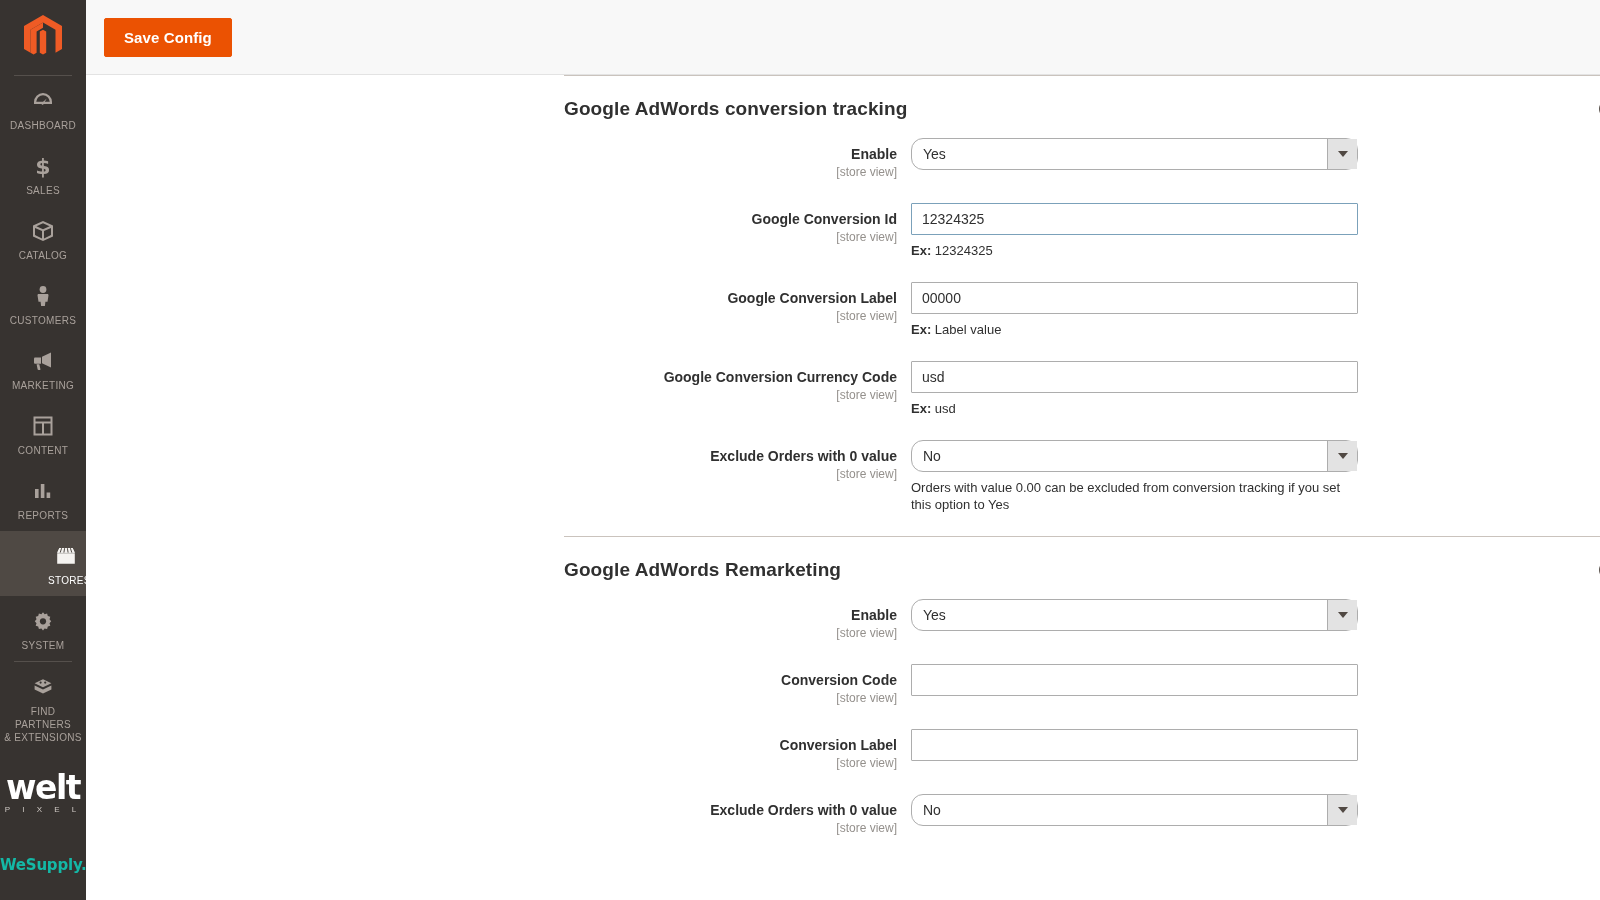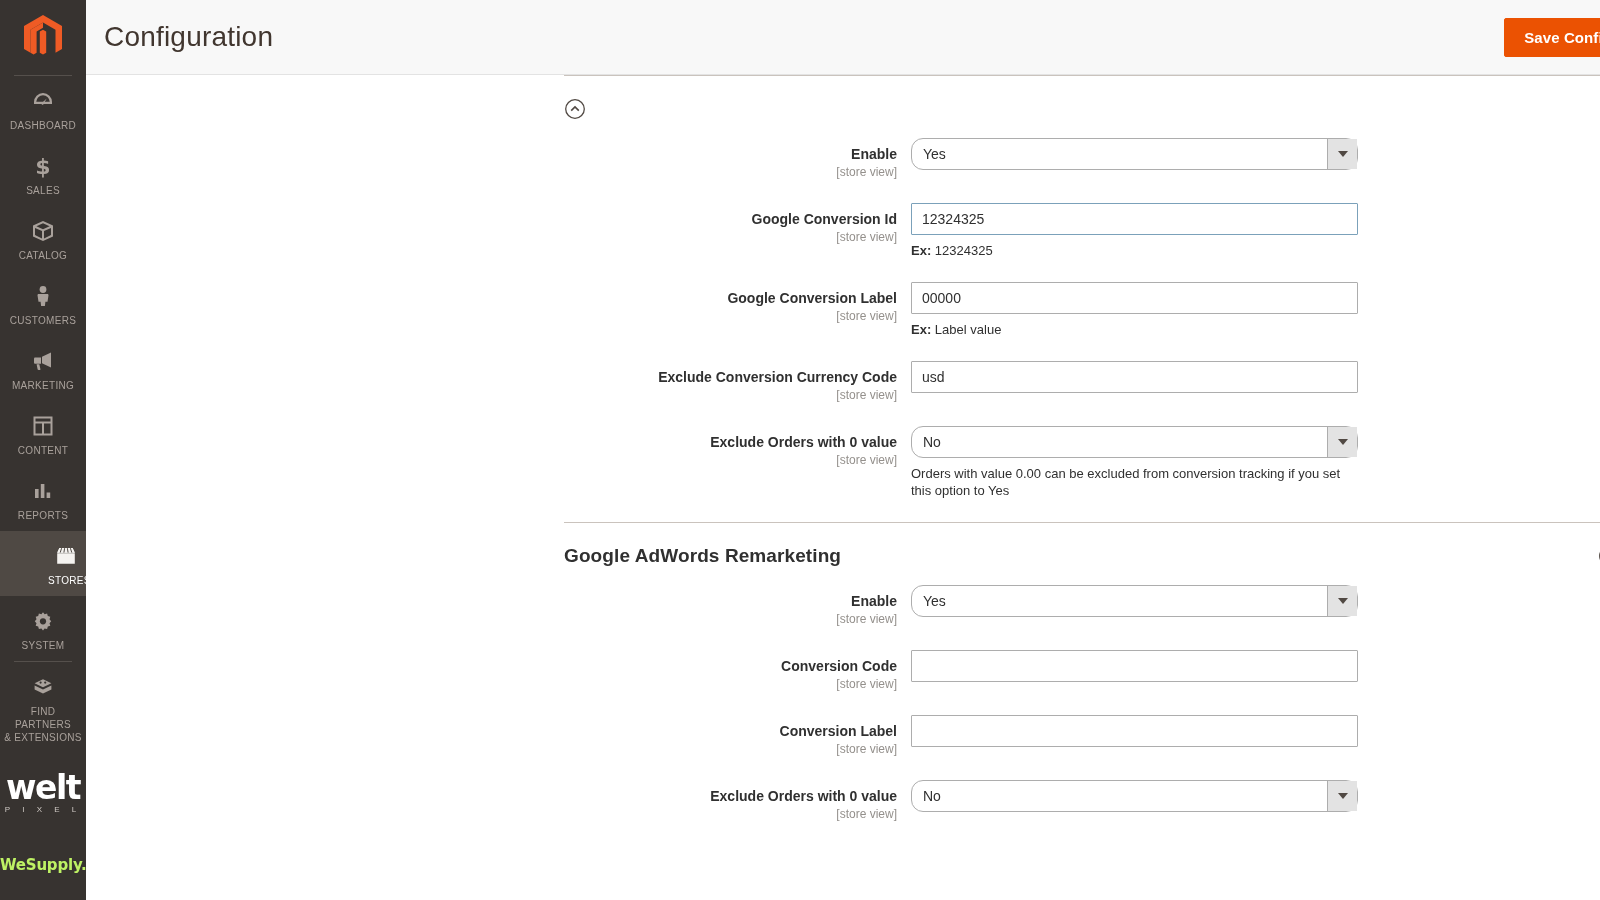--- a/index.html
+++ b/index.html
@@ -75,21 +75,21 @@
     letter-spacing: 5px;
     margin-top: 1px;
     padding-left: 0;
   }
   .brand-wesupply {
     margin-top: 42px;
     text-align: center;
     font-family: "DejaVu Sans", sans-serif;
     font-weight: bold;
     font-size: 15px;
-    color: #bef264;
+    color: #14b8a6;
     letter-spacing: -.2px;
   }
 
   
   .main {
     flex: 1 1 auto;
     height: 900px;
     position: relative;
     background: #ffffff;
   }
@@ -397,31 +397,31 @@
       <div class="welt-word">welt</div>
       <div class="welt-sub">P I X E L</div>
     </div>
 
     <div class="brand-wesupply">WeSupply.</div>
   </nav>
 
   <div class="main">
 
     <div class="page-header">
-      <h1 class="page-title">Configuration</h1>
       <button class="save-config-btn">Save Config</button>
     </div>
 
     <div class="content">
       <div class="content-inner">
 
         <div class="section-rule"></div>
 
         <section class="section">
           <div class="section-head">
+            <span class="section-title">Google AdWords conversion tracking</span>
             <span class="collapse-icon">
               <svg width="22" height="22" viewBox="0 0 22 22" fill="none" stroke="currentColor" stroke-width="1.3" aria-hidden="true">
                 <circle cx="11" cy="11" r="9.3"></circle>
                 <polyline points="7.2,12.6 11,8.9 14.8,12.6" stroke-width="1.6"></polyline>
               </svg>
             </span>
           </div>
 
           <div class="field-row">
             <div class="field-label-col">
@@ -461,25 +461,29 @@
               <input class="mage-input" type="text" value="00000" style="">
               <div class="field-note">
                 <b>Ex:</b>
                 <span>Label value</span>
               </div>
             </div>
           </div>
 
           <div class="field-row">
             <div class="field-label-col">
-              <span class="field-label">Exclude Conversion Currency Code</span>
+              <span class="field-label">Google Conversion Currency Code</span>
               <span class="field-scope">[store view]</span>
             </div>
             <div class="field-control-col">
               <input class="mage-input" type="text" value="usd" style="">
+              <div class="field-note">
+                <b>Ex:</b>
+                <span>usd</span>
+              </div>
             </div>
           </div>
 
           <div class="field-row">
             <div class="field-label-col">
               <span class="field-label">Exclude Orders with 0 value</span>
               <span class="field-scope">[store view]</span>
             </div>
             <div class="field-control-col">
               <div class="sel-wrap">

